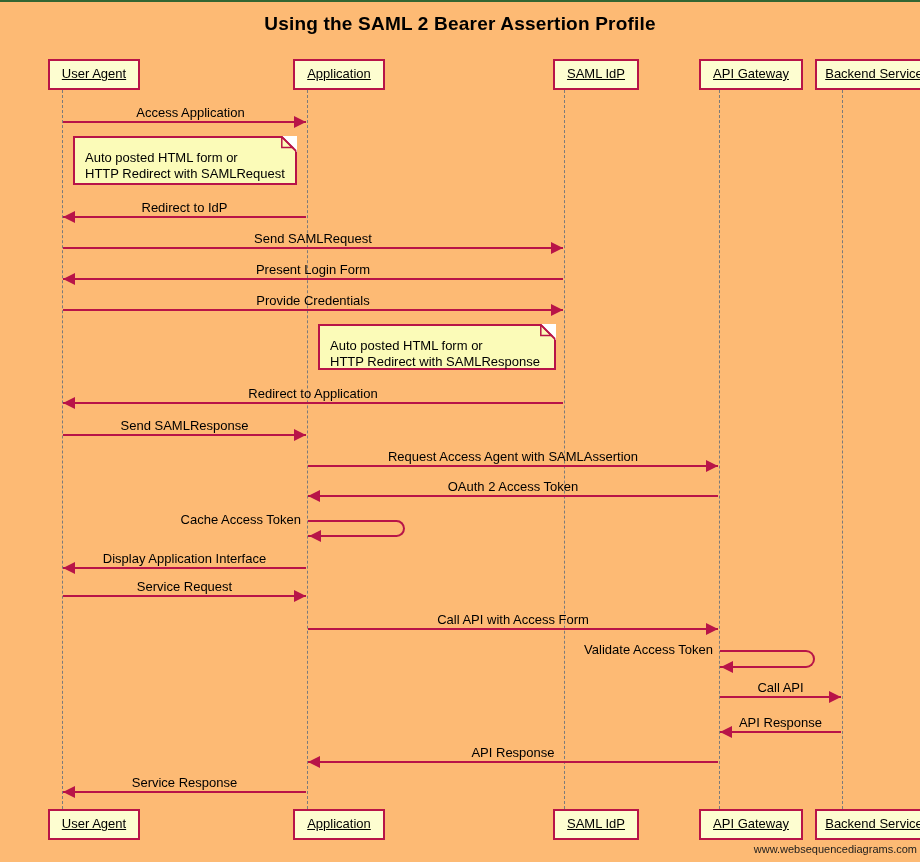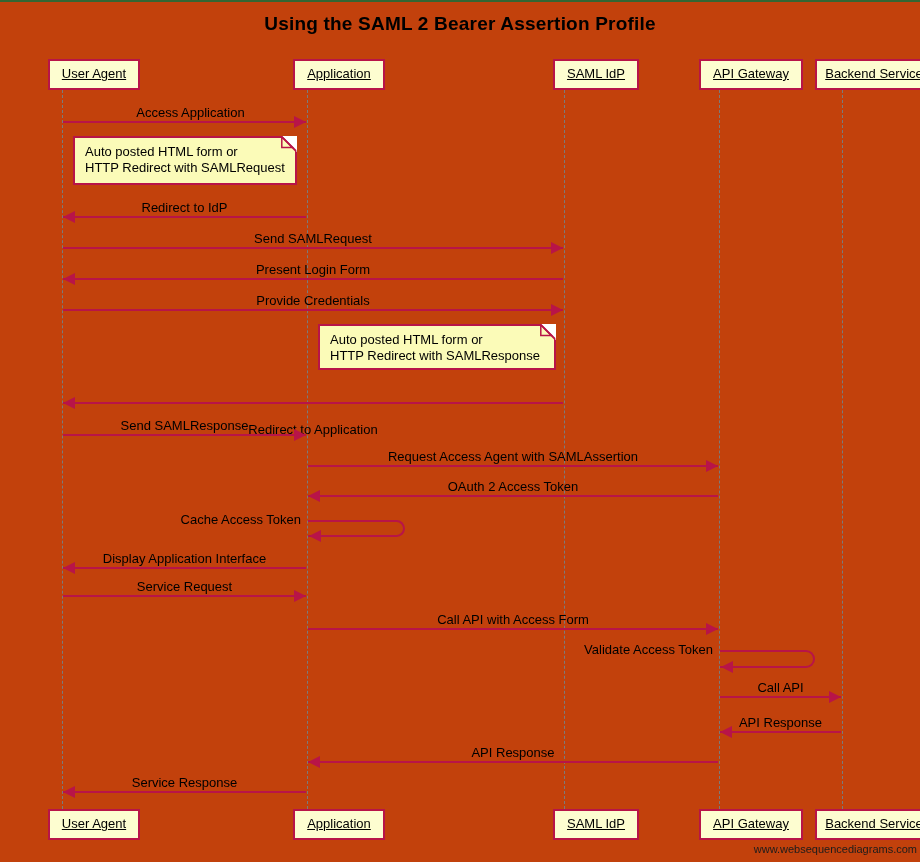--- a/index.html
+++ b/index.html
@@ -5,33 +5,33 @@
   :root{
     --accent:#b81448;
     --actor-fill:#fdfdd0;
     --note-fill:#fbfbb8;
     --lifeline:#7b7b7b;
     --top-border:#336633;
     --text:#000000;
   }
   html,body{margin:0;padding:0;background:#ffffff;}
   body{width:920px;height:862px;font-family:"Liberation Sans",sans-serif;color:var(--text);}
-  #frame{position:relative;width:920px;height:862px;overflow:hidden;background:#c2410c;border-top:2px solid var(--top-border);box-sizing:border-box;}
+  #frame{position:relative;width:920px;height:862px;overflow:hidden;background:#fdba74;border-top:2px solid var(--top-border);box-sizing:border-box;}
   .title{position:absolute;left:0;top:11px;width:100%;text-align:center;font-size:19px;font-weight:bold;letter-spacing:0.2px;}
   .footer{position:absolute;right:3px;top:841px;font-size:11px;color:#1c1c1c;}
   .actor-box{position:absolute;box-sizing:border-box;height:31px;background:var(--actor-fill);border:2px solid var(--accent);text-align:center;line-height:26px;font-size:13px;text-decoration:underline;margin-left:32px;}
   .lifeline{position:absolute;width:0;border-left:1px dashed var(--lifeline);}
   .msg-label{position:absolute;font-size:13px;text-align:center;white-space:nowrap;height:15px;line-height:15px;}
   .msg-line{position:absolute;height:2px;background:var(--accent);}
   .arrowhead{position:absolute;width:0;height:0;border-top:6px solid transparent;border-bottom:6px solid transparent;}
   .ah-right{border-left:12px solid var(--accent);}
   .ah-left{border-right:12px solid var(--accent);}
   .self-label{position:absolute;font-size:13px;text-align:right;white-space:nowrap;height:16px;line-height:16px;}
   .self-loop{position:absolute;box-sizing:border-box;border:2px solid var(--accent);border-left:none;border-radius:0 10px 10px 0;background:transparent;}
-  .note{position:absolute;box-sizing:border-box;background:var(--note-fill);border:2px solid var(--accent);padding:6px 0 0 10px;}
+  .note{position:absolute;box-sizing:border-box;background:var(--note-fill);border:2px solid var(--accent);padding:12px 0 0 10px;}
   .note-line{font-size:13px;line-height:16px;white-space:nowrap;}
   .fold{position:absolute;top:-2px;right:-2px;}
 </style>
 </head>
 <body>
 
 <div id="frame">
   <div class="title">Using the SAML 2 Bearer Assertion Profile</div>
   <div id="canvas">
       <div class="lifeline" style="left: 62px; top: 88px; height: 719px;"></div>
@@ -75,21 +75,21 @@
       <div class="arrowhead ah-right" style="left: 551px; top: 302px;"></div>
       <div class="note" style="left: 318px; top: 322px; width: 238px; height: 46px;">
         <div class="note-line">Auto posted HTML form or</div>
         <div class="note-line">HTTP Redirect with SAMLResponse</div>
         <svg width="16" height="16" class="fold">
           <polygon points="0,0 16,0 16,16" fill="#ffffff"></polygon>
           <polygon points="0.8,0.8 11.5,11.5 0.8,11.5" fill="#fbfbb8" stroke="#b81448" stroke-width="1.5"></polygon>
           <line x1="0" y1="0" x2="15" y2="15" stroke="#b81448" stroke-width="1.8"></line>
         </svg>
       </div>
-      <div class="msg-label" style="left: 62px; width: 502px; top: 384px; margin-top: 36px;">Redirect to Application</div>
+      <div class="msg-label" style="left: 62px; width: 502px; top: 384px;">Redirect to Application</div>
       <div class="msg-line" style="left: 63px; width: 500px; top: 400px;"></div>
       <div class="arrowhead ah-left" style="left: 63px; top: 395px;"></div>
       <div class="msg-label" style="left: 62px; width: 245px; top: 416px;">Send SAMLResponse</div>
       <div class="msg-line" style="left: 63px; width: 243px; top: 432px;"></div>
       <div class="arrowhead ah-right" style="left: 294px; top: 427px;"></div>
       <div class="msg-label" style="left: 307px; width: 412px; top: 447px;">Request Access Agent with SAMLAssertion</div>
       <div class="msg-line" style="left: 308px; width: 410px; top: 463px;"></div>
       <div class="arrowhead ah-right" style="left: 706px; top: 458px;"></div>
       <div class="msg-label" style="left: 307px; width: 412px; top: 477px;">OAuth 2 Access Token</div>
       <div class="msg-line" style="left: 308px; width: 410px; top: 493px;"></div>

